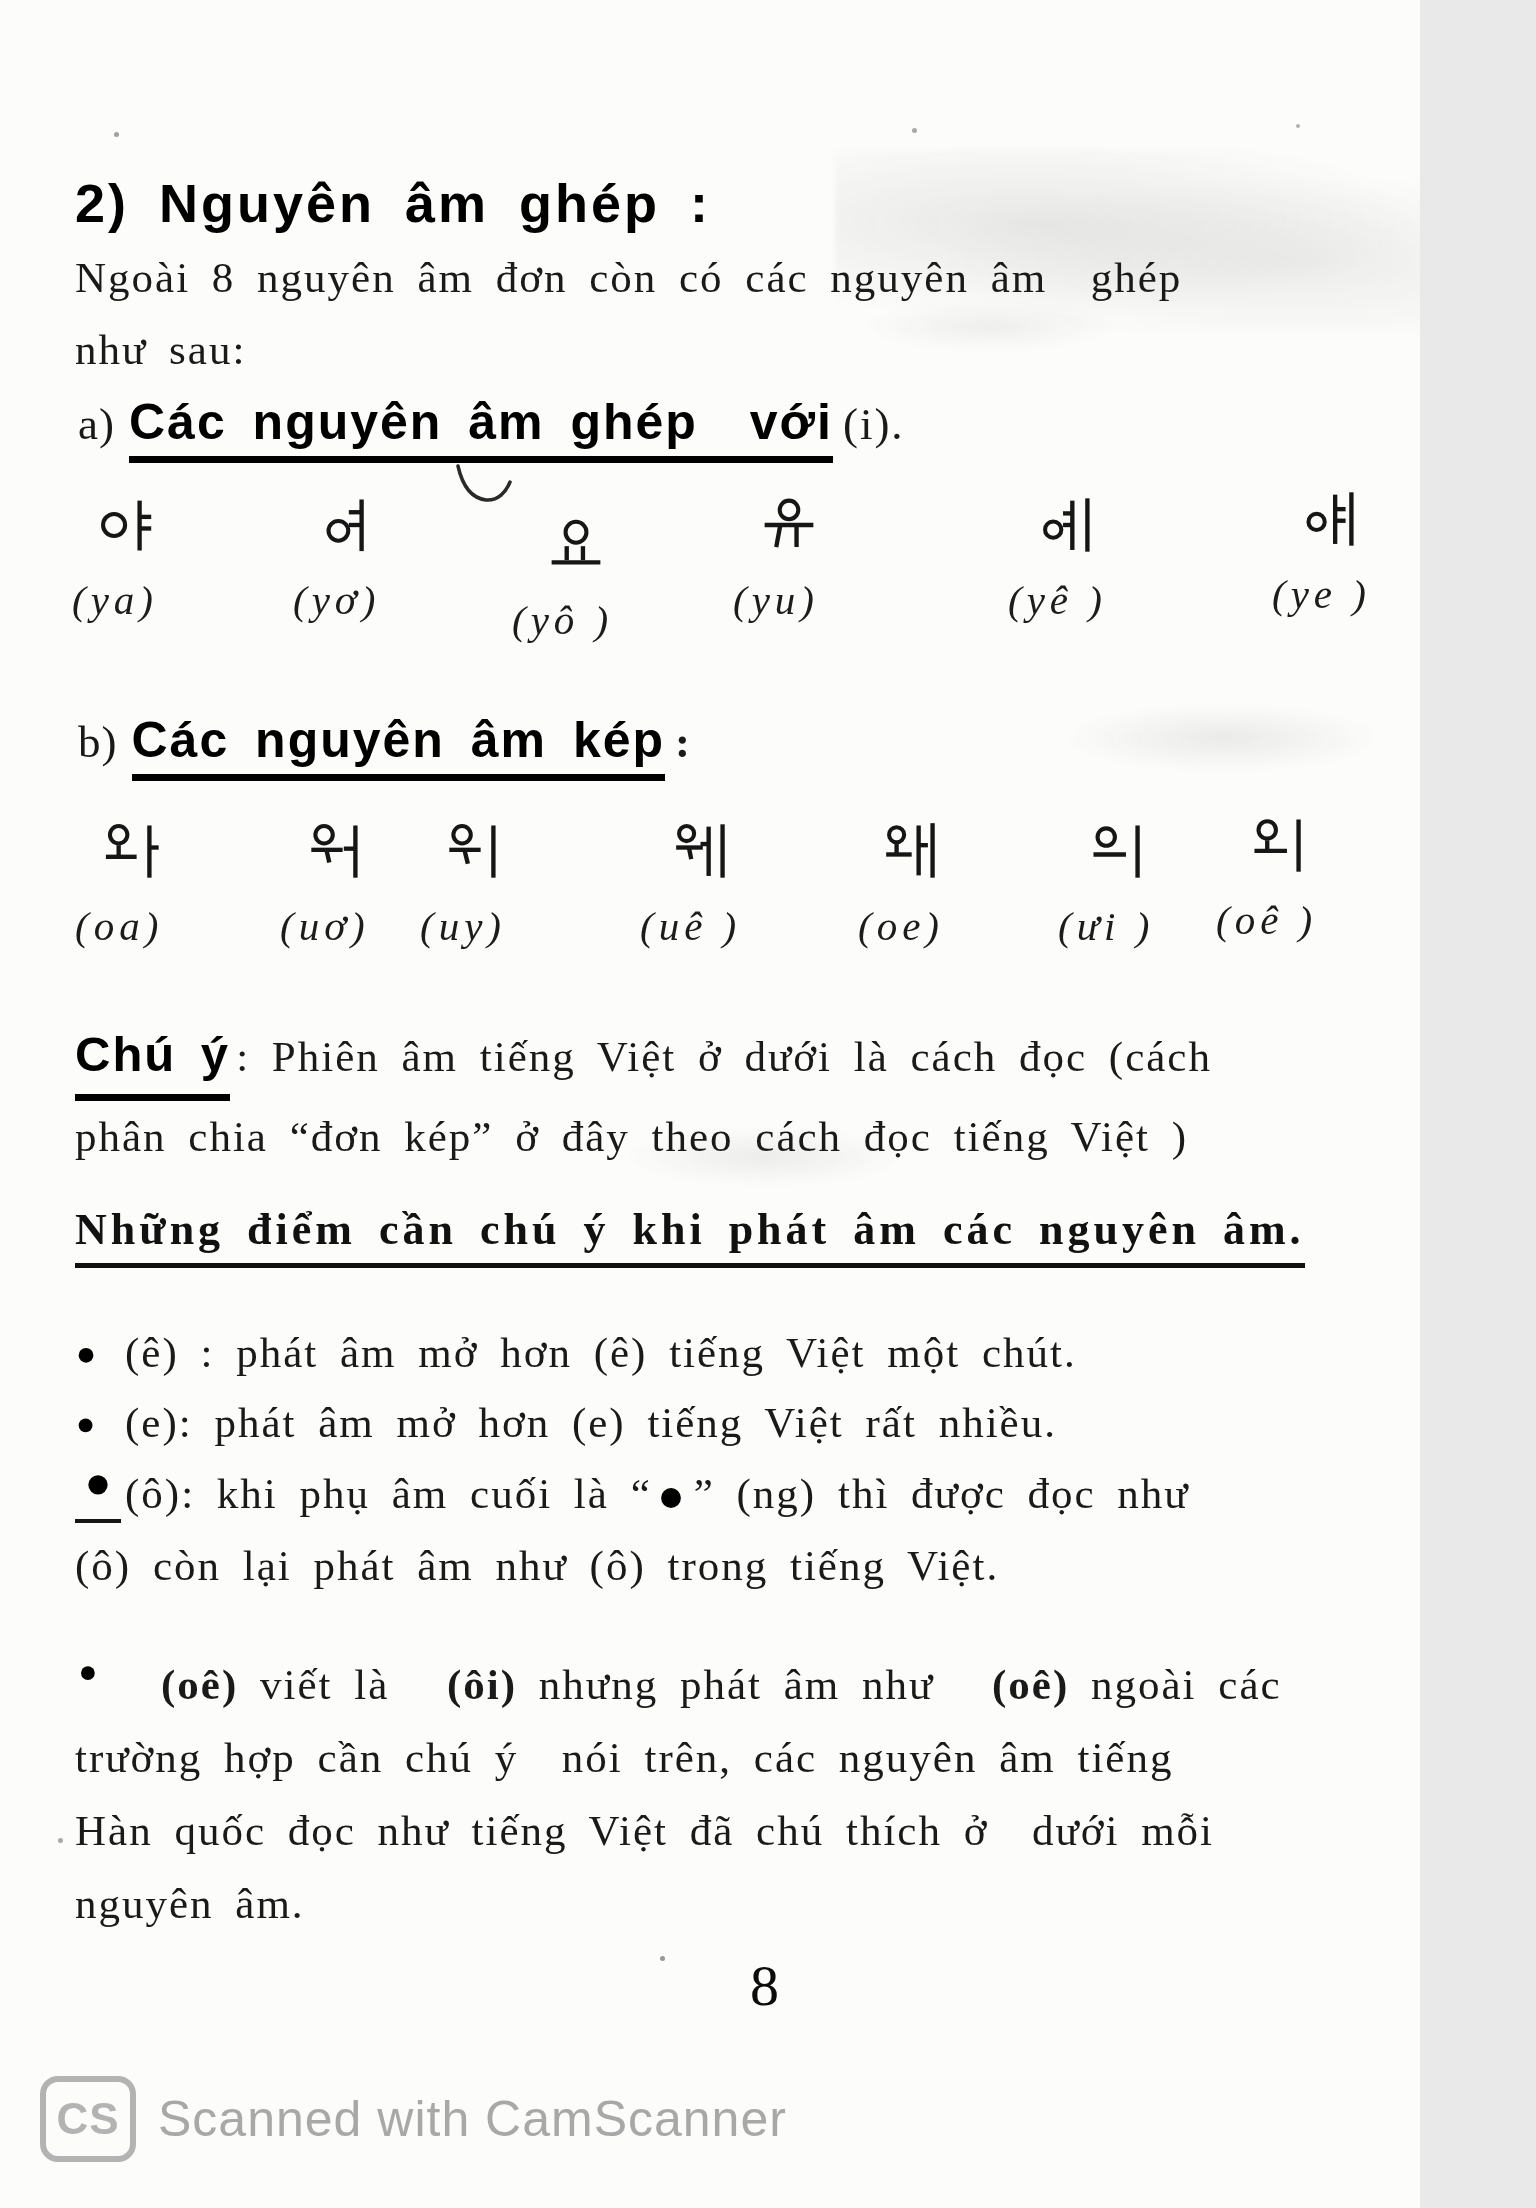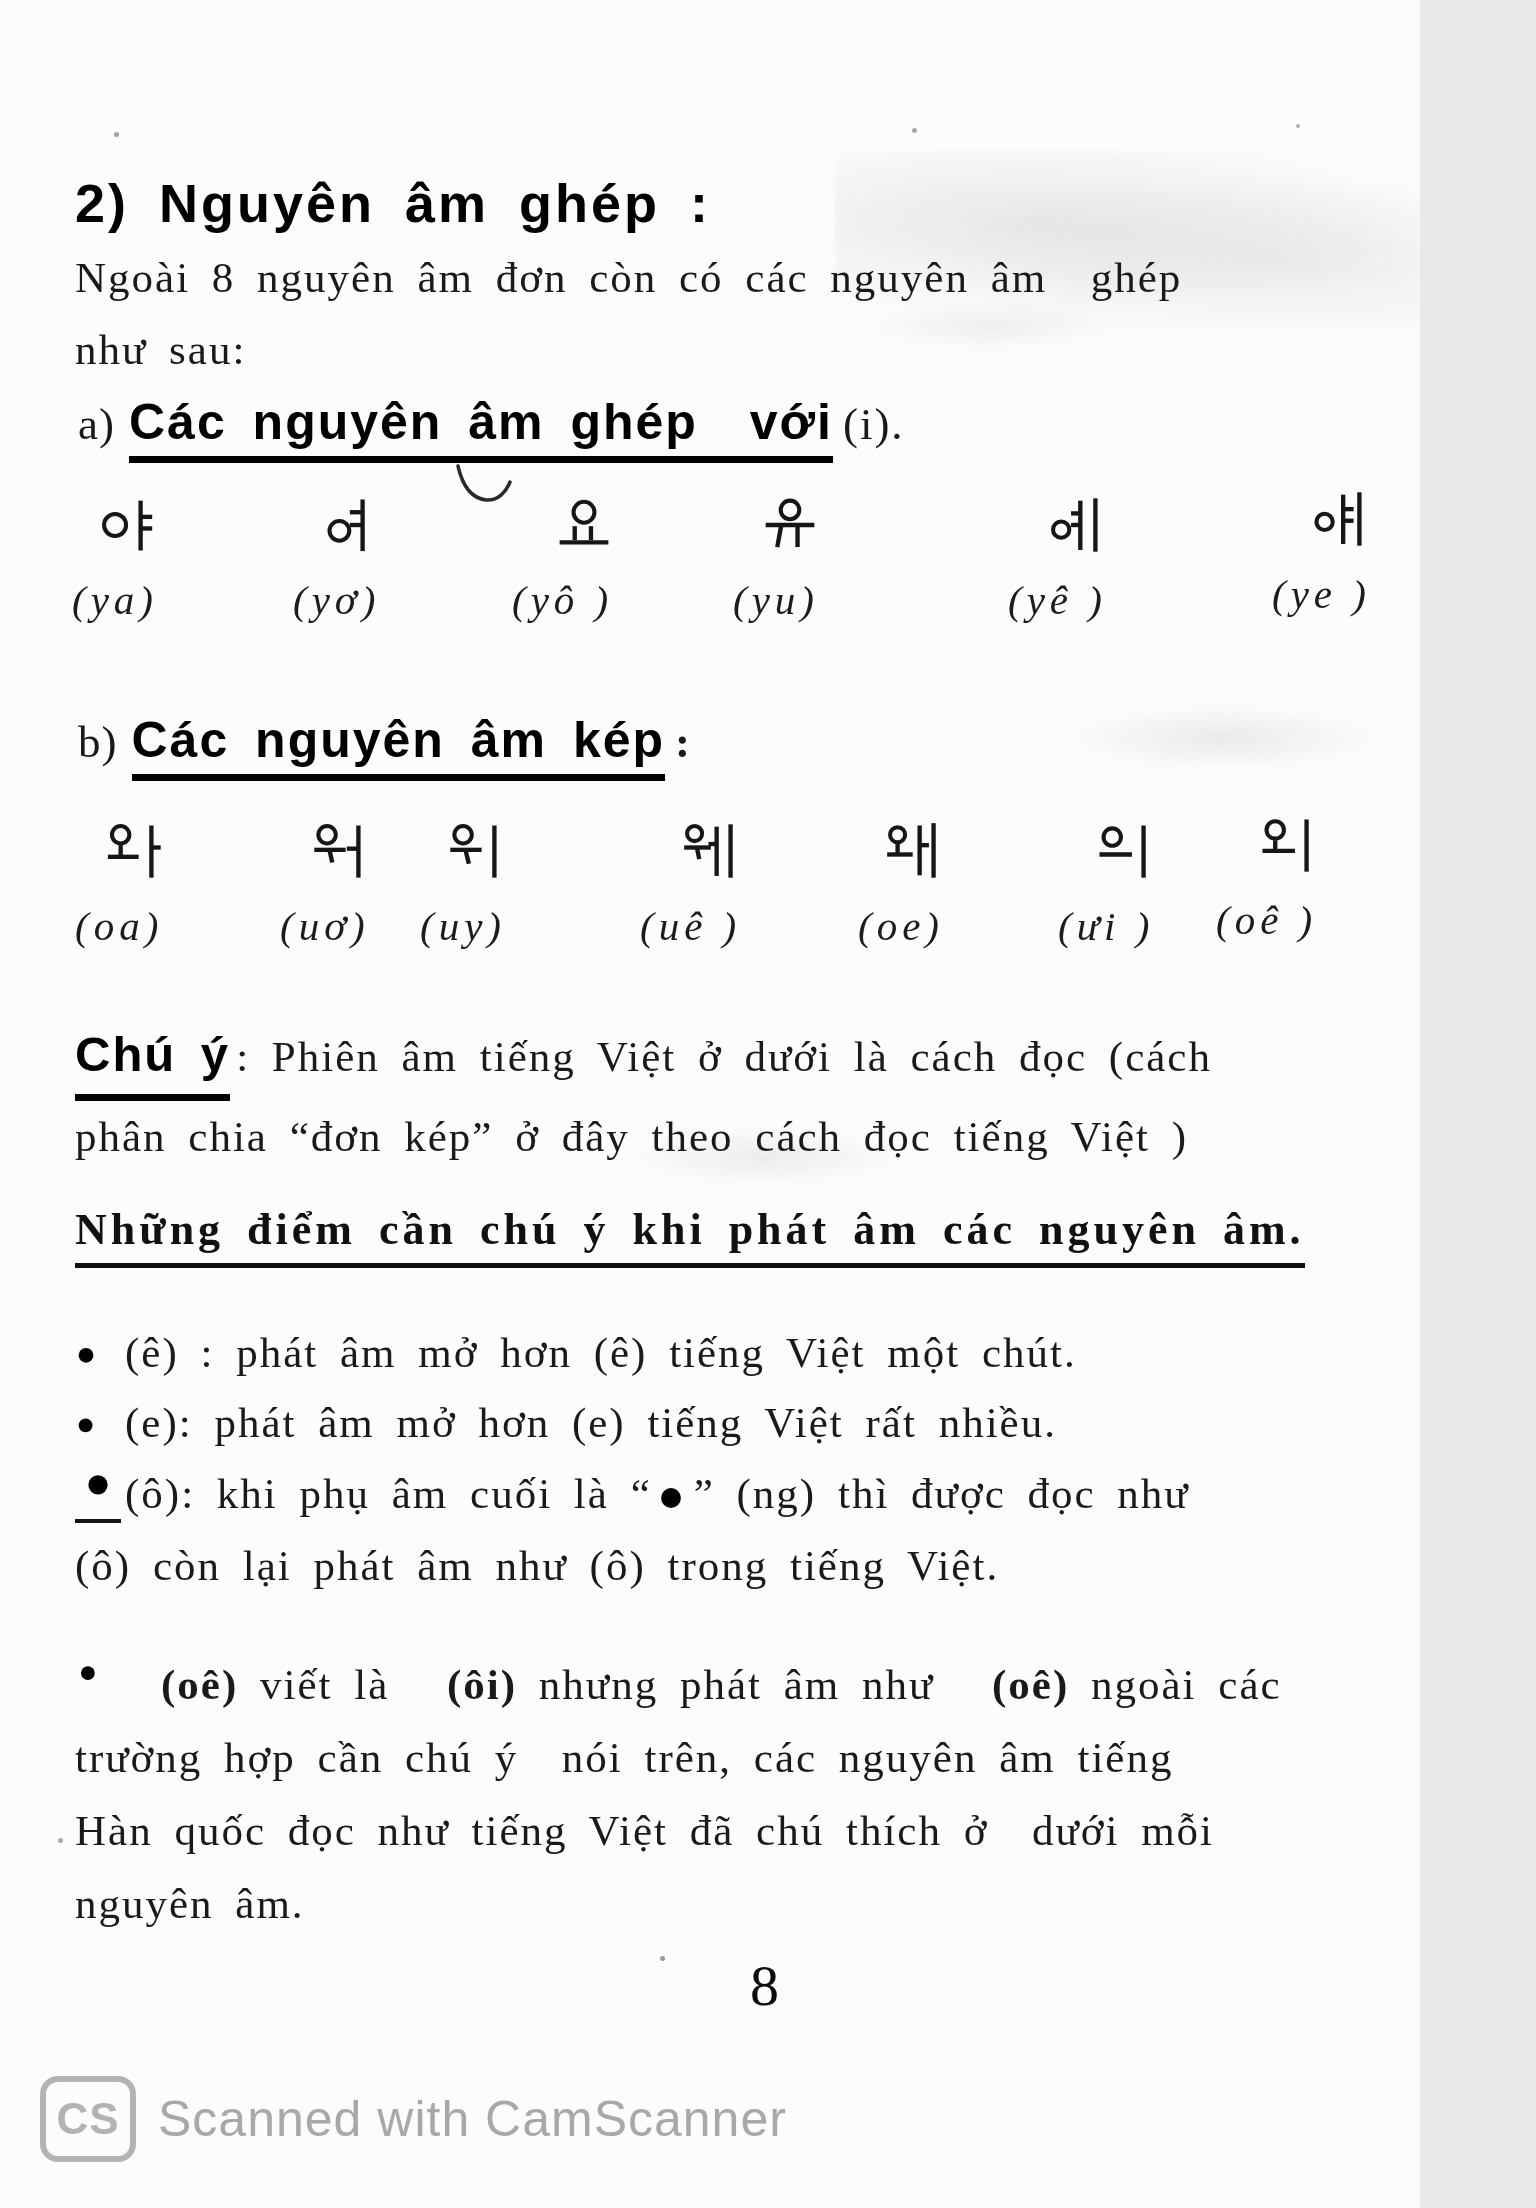--- a/index.html
+++ b/index.html
@@ -33,21 +33,21 @@
   }
   .points-h{
     position:absolute;left:75px;margin:0;
     font-weight:700;font-size:44px;letter-spacing:4px;word-spacing:8px;color:#111;
     border-bottom:5px solid #111;padding-bottom:8px;white-space:nowrap;
   }
   .rom{
     font-style:italic;font-size:41px;letter-spacing:5px;color:#1c1c1c;margin-top:22px;display:block;
   }
   
-  .col{position:absolute;display:flex;flex-direction:column;align-items:flex-end;}
+  .col{position:absolute;display:flex;flex-direction:column;align-items:center;}
   .col .glyph{margin-left:26px;line-height:0;}
   .glyph svg line,.glyph svg circle{stroke:#161616;fill:none;}
   .iglyph{display:inline-block;line-height:0;vertical-align:-9px;margin-right:4px;}
   .iglyph.ul{border-bottom:4px solid #161616;padding-bottom:2px;}
   .note-p{position:absolute;left:75px;right:70px;}
   .bold{font-weight:700;margin-left:36px;}
   
   .ghost{position:absolute;filter:blur(2px);pointer-events:none;}
   .g1{left:835px;top:150px;width:640px;height:180px;
       background:radial-gradient(ellipse at 30% 40%,rgba(60,60,60,.10),transparent 62%),
@@ -114,21 +114,21 @@
   </div>
   <div class="col" style="left:293px;top:496px">
     <span class="glyph" aria-label="여" title="여"><svg viewBox="0 0 100 100" width="58" height="58">
           <circle cx="30" cy="60" r="17" stroke-width="7"></circle>
           <line x1="70" y1="6" x2="70" y2="95" stroke-width="7.5"></line>
           <line x1="48" y1="28" x2="70" y2="28" stroke-width="7.5"></line>
           <line x1="48" y1="50" x2="70" y2="50" stroke-width="7.5"></line>
         </svg></span>
     <span class="rom">(yơ)</span>
   </div>
-  <div class="col" style="left:512px;top:496px">
+  <div class="col" style="left:512px;top:516px">
     <span class="glyph" aria-label="요" title="요"><svg viewBox="0 0 100 100" width="58" height="58">
           <circle cx="50" cy="28" r="18" stroke-width="7"></circle>
           <line x1="34" y1="52" x2="34" y2="76" stroke-width="7.5"></line>
           <line x1="62" y1="52" x2="62" y2="76" stroke-width="7.5"></line>
           <line x1="8" y1="80" x2="92" y2="80" stroke-width="7.5"></line>
         </svg></span>
     <span class="rom">(yô )</span>
   </div>
   <div class="col" style="left:733px;top:496px">
     <span class="glyph" aria-label="유" title="유"><svg viewBox="0 0 100 100" width="58" height="58">

